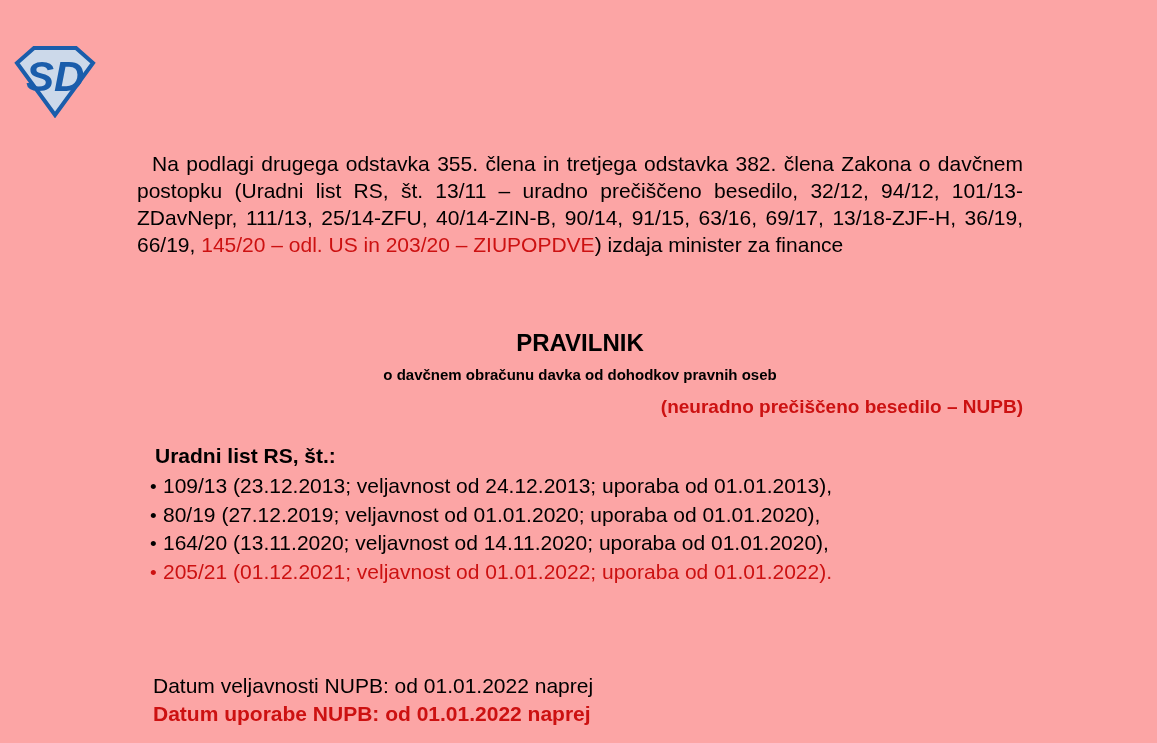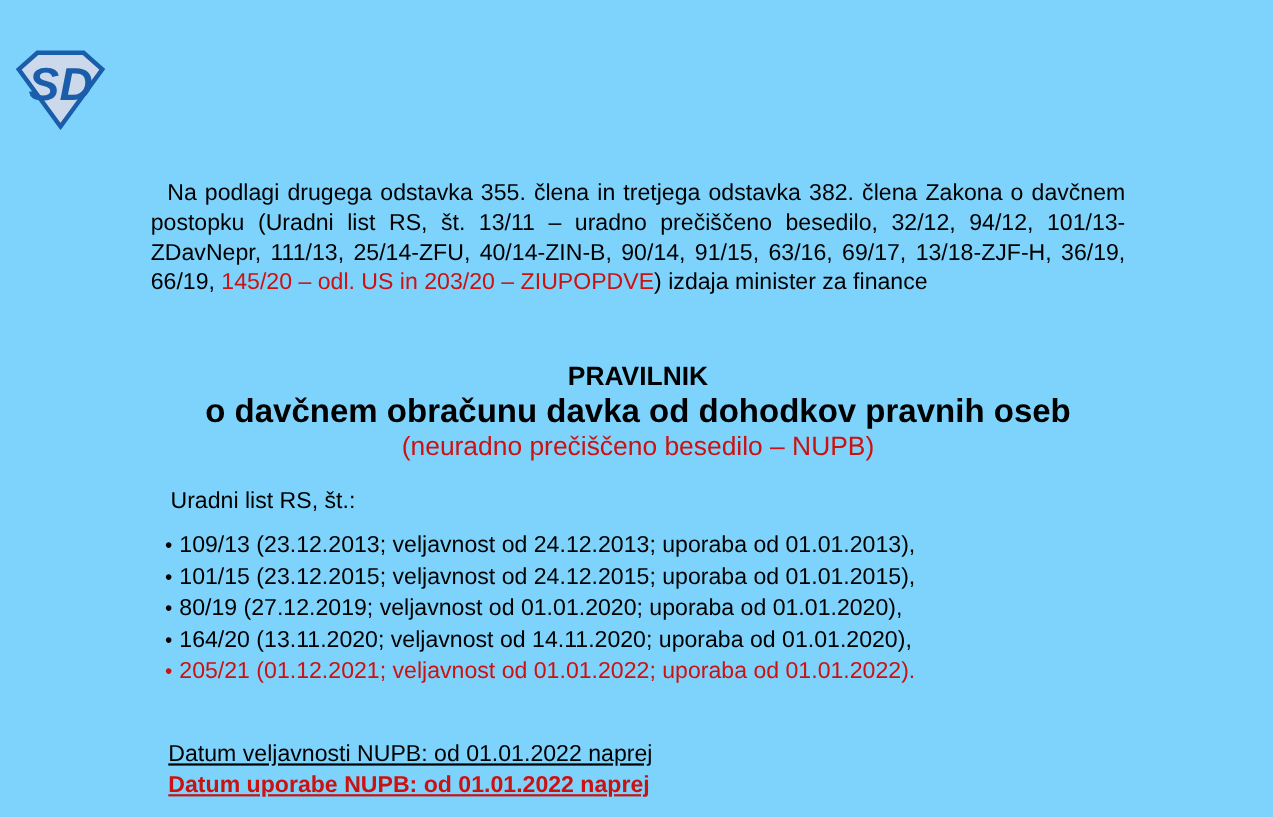--- a/index.html
+++ b/index.html
@@ -3,99 +3,100 @@
 <meta charset="utf-8">
 <style>
   * { margin: 0; padding: 0; box-sizing: border-box; }
   html, body { background: #ffffff; }
   body { font-family: "Liberation Sans", sans-serif; color: #000000; }
 
   .page {
     position: relative;
     width: 1157px;
     height: 743px;
-    background: #7dd3fc;
+    background: #fca5a5;
     overflow: hidden;
   }
 
   .logo {
     position: absolute;
     left: 14px;
     top: 44px;
     width: 82px;
     height: 74px;
   }
 
   .intro {
     position: absolute;
     left: 137px;
-    top: 162px;
+    top: 150px;
     width: 886px;
     font-size: 21px;
     line-height: 27px;
     text-align: justify;
     text-indent: 15px;
   }
 
   .title-block {
     position: absolute;
     left: 137px;
     top: 327px;
     width: 886px;
     text-align: center;
   }
   .title-main {
     font-size: 24px;
     font-weight: bold;
     line-height: 32px;
   }
   .title-sub {
-    font-size: 30px;
+    font-size: 15px;
     font-weight: bold;
     line-height: 32px;
   }
   .title-note {
-    font-size: 24px;
-    font-weight: normal;
+    font-size: 19px;
+    font-weight: bold;
     line-height: 31px;
     color: #cc1111;
+    text-align: right;
   }
 
   .list-block {
     position: absolute;
     left: 150px;
     top: 442px;
     width: 880px;
     font-size: 21px;
   }
   .list-heading {
     line-height: 28px;
     padding-left: 5px;
-    margin-bottom: 12px;
+    margin-bottom: 2px;
+    font-weight: bold;
   }
   .list-item {
     line-height: 27.5px;
     white-space: nowrap;
   }
   .list-item .bullet {
     display: inline-block;
     width: 13px;
     font-size: 19px;
   }
   .red { color: #cc1111; }
 
   .footer-block {
     position: absolute;
     left: 153px;
     top: 672px;
     font-size: 21px;
   }
   .footer-line {
     line-height: 28px;
-    text-decoration: underline;
     white-space: nowrap;
   }
   .footer-line.bold-red {
     font-weight: bold;
     color: #cc1111;
   }
 </style>
 </head>
 <body>
 
@@ -113,21 +114,20 @@
   <div class="title-block">
     <div class="title-main">PRAVILNIK</div>
     <div class="title-sub">o davčnem obračunu davka od dohodkov pravnih oseb</div>
     <div class="title-note">(neuradno prečiščeno besedilo – NUPB)</div>
   </div>
 
   <div class="list-block">
     <div class="list-heading">Uradni list RS, št.:</div>
 
     <div class="list-item"><span class="bullet">•</span><span>109/13 (23.12.2013; veljavnost od 24.12.2013; uporaba od 01.01.2013),</span></div>
-    <div class="list-item"><span class="bullet">•</span><span>101/15 (23.12.2015; veljavnost od 24.12.2015; uporaba od 01.01.2015),</span></div>
     <div class="list-item"><span class="bullet">•</span><span>80/19 (27.12.2019; veljavnost od 01.01.2020; uporaba od 01.01.2020),</span></div>
     <div class="list-item"><span class="bullet">•</span><span>164/20 (13.11.2020; veljavnost od 14.11.2020; uporaba od 01.01.2020),</span></div>
     <div class="list-item red"><span class="bullet">•</span><span>205/21 (01.12.2021; veljavnost od 01.01.2022; uporaba od 01.01.2022).</span></div>
   </div>
 
   <div class="footer-block">
     <div class="footer-line">Datum veljavnosti NUPB: od 01.01.2022 naprej</div>
     <div class="footer-line bold-red">Datum uporabe NUPB: od 01.01.2022 naprej</div>
   </div>
 

